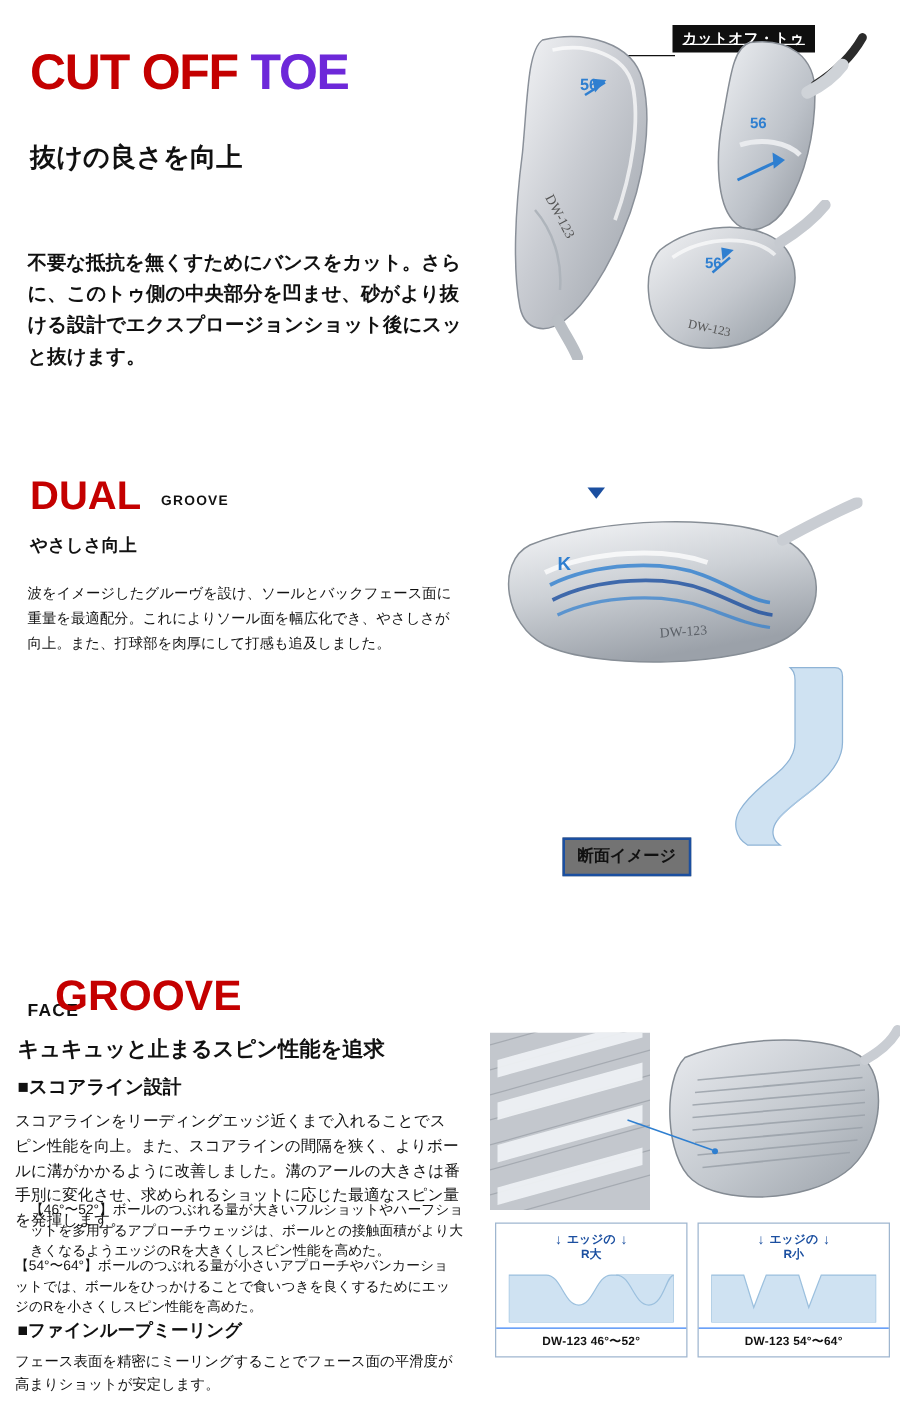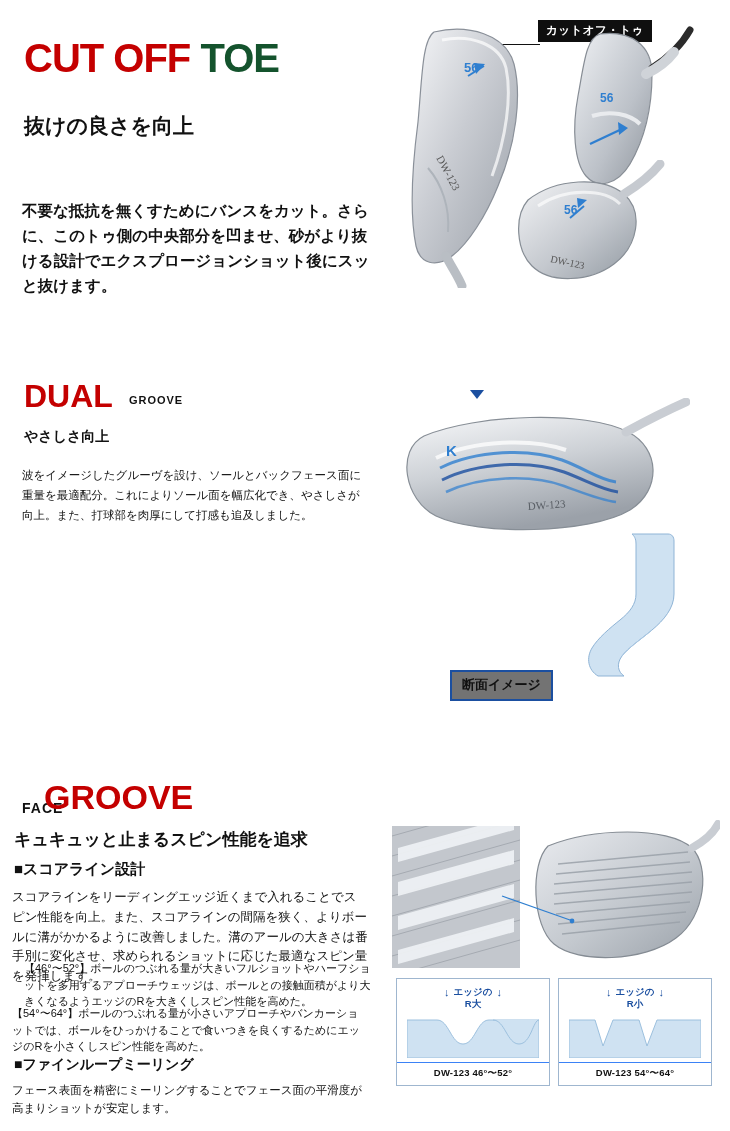--- a/index.html
+++ b/index.html
@@ -12,35 +12,35 @@
   }
   .page{position:relative;width:730px;height:1131px;overflow:hidden;}
 
   
   .s1-title{
     position:absolute;left:24px;top:38px;
     font-size:40px;font-weight:bold;letter-spacing:-1px;line-height:1;
     white-space:nowrap;
   }
   .s1-title .red{color:#c40000;}
-  .s1-title .blk{color:#14532d;}
+  .s1-title .blk{color:#6d28d9;}
   .s1-sub{
     position:absolute;left:24px;top:112px;
     font-size:21px;font-weight:bold;color:#111;
   }
   .s1-body{
     position:absolute;left:22px;top:198px;width:360px;
     font-size:15.5px;line-height:1.62;color:#111;font-weight:bold;
   }
 
   
   .callout-toe{
     position:absolute;left:538px;top:20px;
     background:#0f0f0f;color:#fff;font-size:11.5px;font-weight:bold;
-    padding:3px 8px 4px;letter-spacing:.5px;white-space:nowrap;
+    padding:3px 8px 4px;letter-spacing:.5px;white-space:nowrap;text-decoration:underline;
   }
   .callout-line-1{
     position:absolute;left:468px;top:44px;width:72px;height:1px;background:#111;
   }
   .callout-line-2{
     position:absolute;left:468px;top:44px;width:1px;height:8px;background:#111;
   }
   .dot-toe{
     position:absolute;left:464px;top:48px;width:7px;height:7px;border-radius:50%;background:#111;
   }

